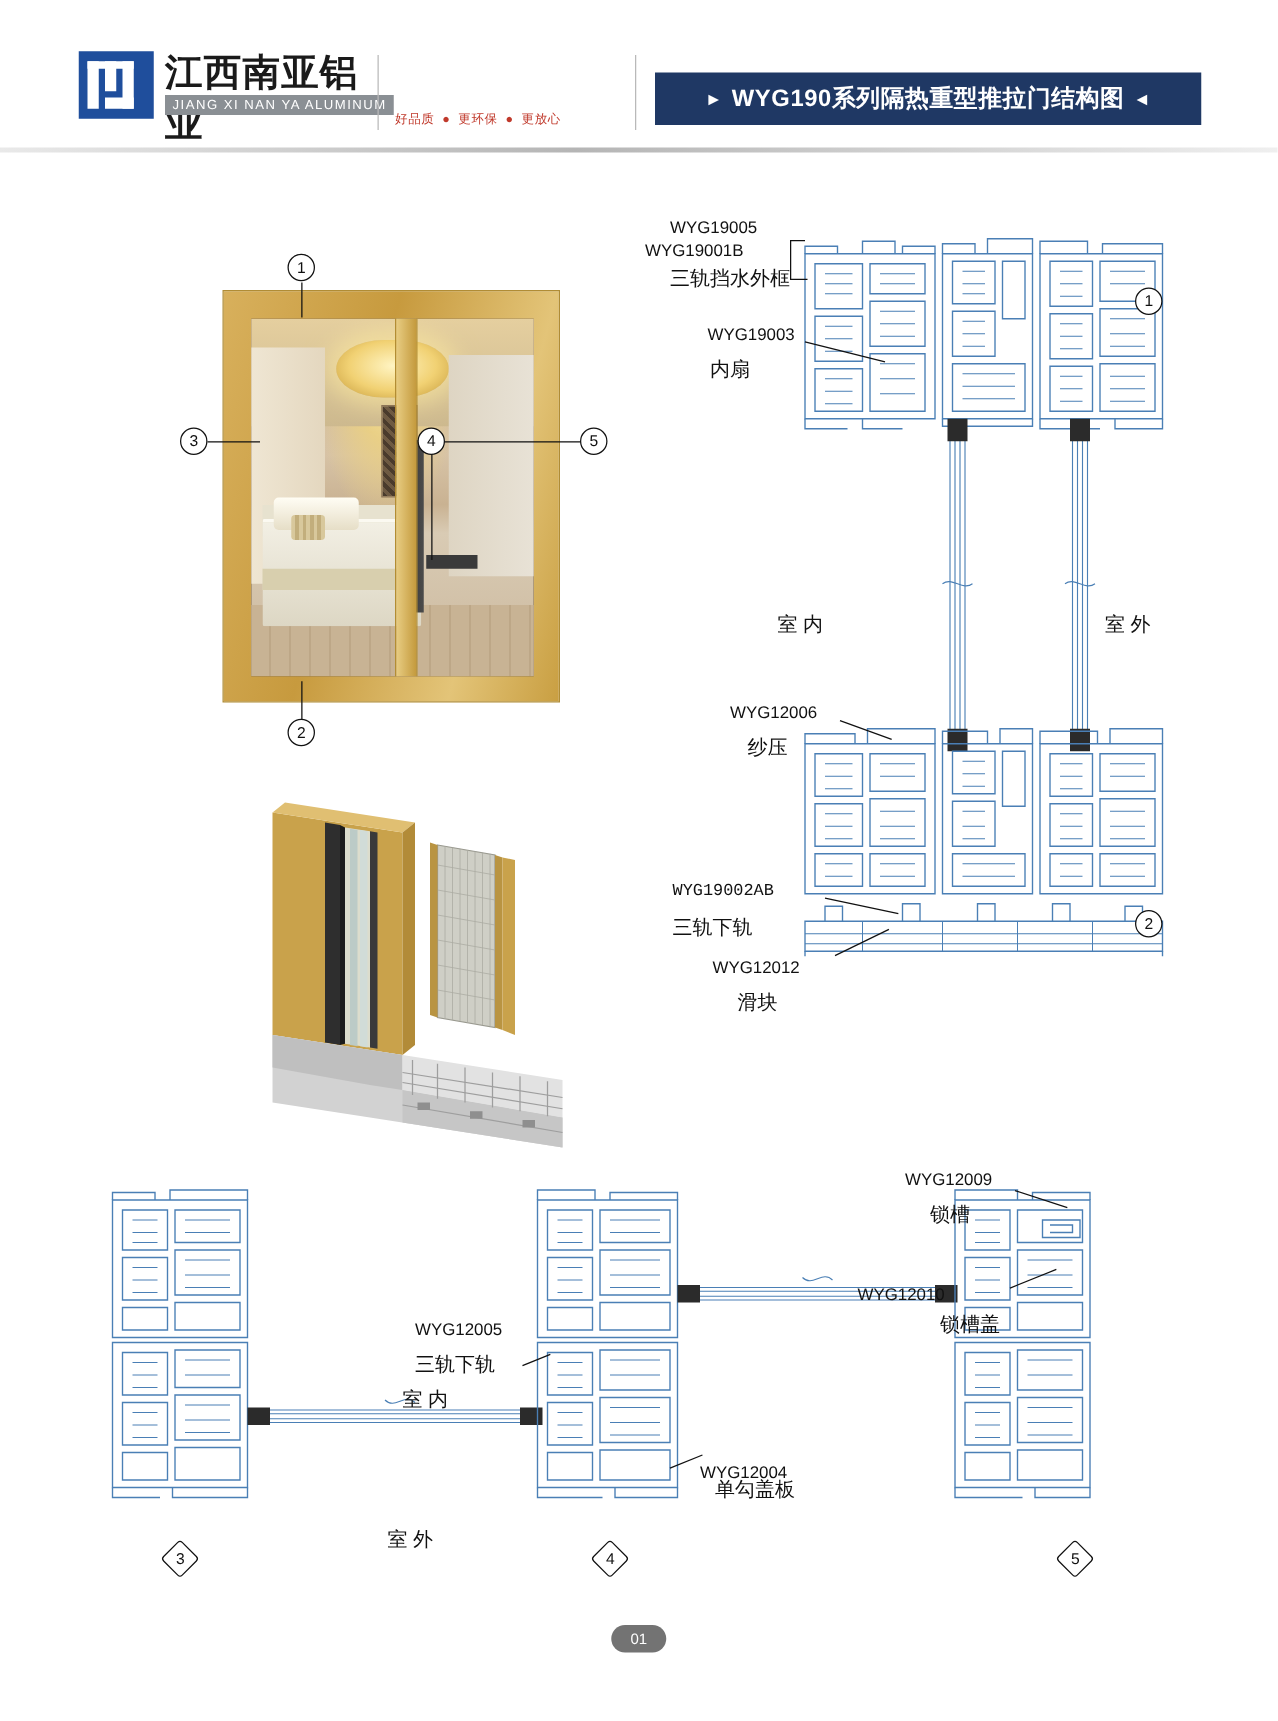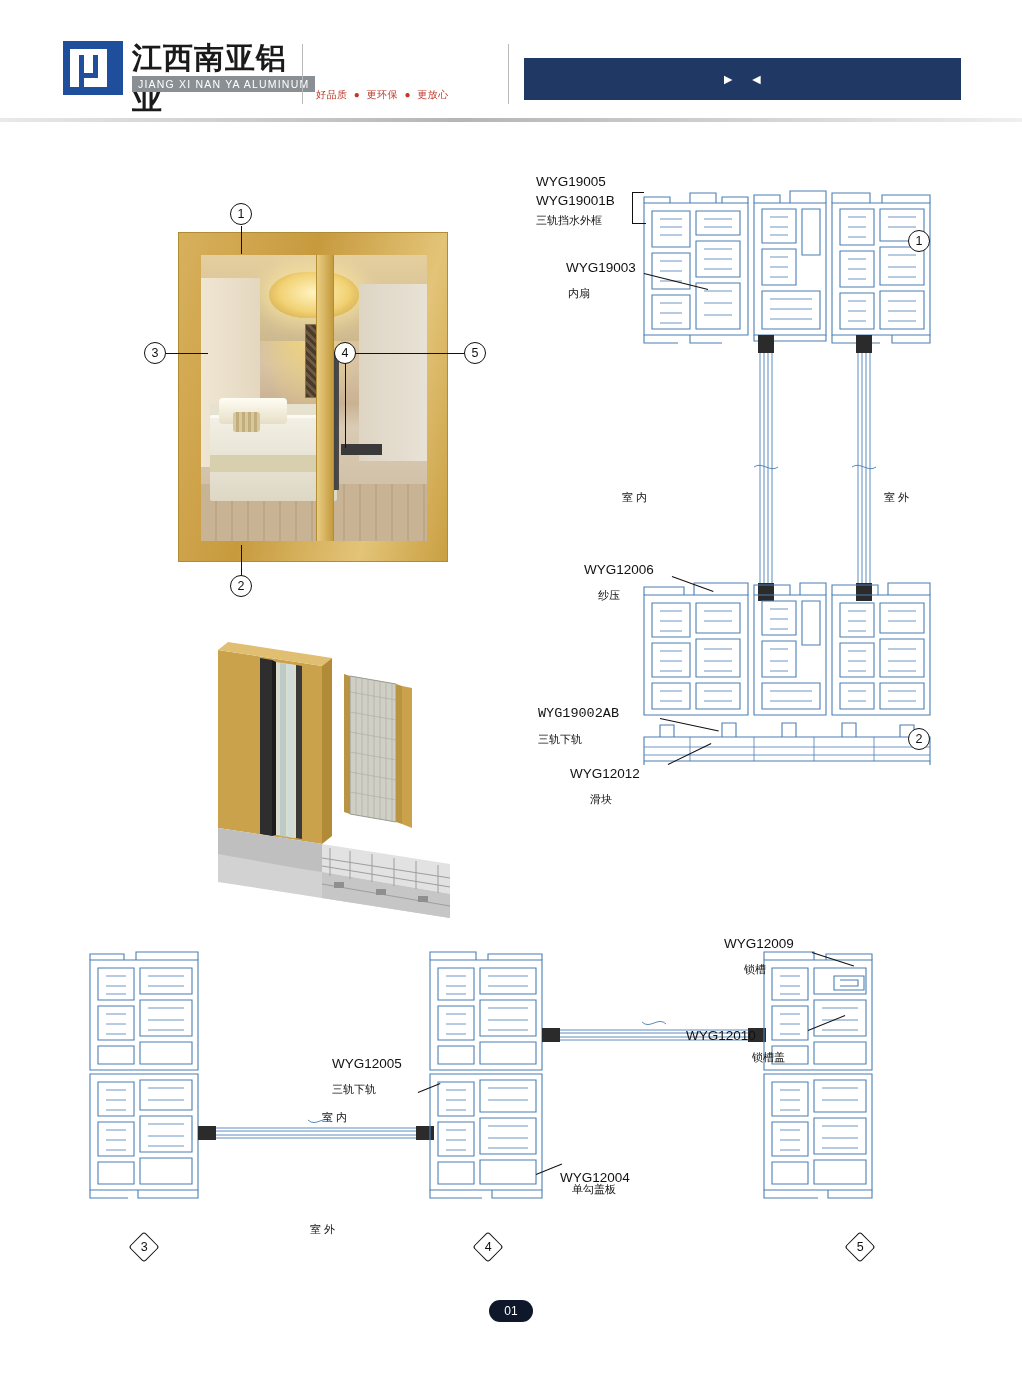--- a/index.html
+++ b/index.html
@@ -60,21 +60,21 @@
     position:absolute; left:0; top:118px; width:1022px; height:4px;
     background:linear-gradient(to right,#e9e9e9,#b5b5b5 45%,#cfcfcf 70%,#efefef);
   }
 
   
   .lbl {
     position:absolute;
     font-size:13.5px; color:#111; white-space:nowrap;
     font-family:"Liberation Sans", sans-serif;
   }
-  .lbl.cn { font-size:11px; }
+  .lbl.cn { font-size:16px; }
   .leader { position:absolute; background:#111; }
 
   
   .callout {
     position:absolute; width:22px; height:22px; border-radius:50%;
     border:1px solid #111; color:#111; font-size:12.5px;
     display:flex; align-items:center; justify-content:center;
     background:#fff;
   }
   .callout.diamond {
@@ -166,21 +166,21 @@
   }
 
   
   .corner-render {
     position:absolute; left:200px; top:632px; width:290px; height:290px;
   }
 
   
   .page-num {
     position:absolute; left:489px; top:1300px; width:44px; height:22px;
-    background:#0f172a; color:#fff; border-radius:11px;
+    background:#737373; color:#fff; border-radius:11px;
     font-size:12px; display:flex; align-items:center; justify-content:center;
   }
 
   
   svg .pl { fill:none; stroke:#4a7fb5; stroke-width:1.1; }
   svg .plt { fill:none; stroke:#4a7fb5; stroke-width:0.8; }
   svg .gl { fill:none; stroke:#4a7fb5; stroke-width:0.9; }
   svg .th { fill:#2b2b2b; }
 </style>
 </head>
@@ -210,20 +210,21 @@
   <div class="slogan">
     <span>好品质</span>
     <span class="dot">●</span>
     <span>更环保</span>
     <span class="dot">●</span>
     <span>更放心</span>
   </div>
 
   <div class="title-banner">
     <span class="arrow">►</span>
+    <span>WYG190系列隔热重型推拉门结构图</span>
     <span class="arrow">◄</span>
   </div>
 
   <div class="header-rule"></div>
 </div>
 
 <div class="photo-frame">
   <div class="photo-inner">
     <div class="room">
       <div class="ceiling"></div>
@@ -467,21 +468,21 @@
     <path d="M14,562 L300,562"></path>
       <path d="M14,570 L300,570"></path>
     <path d="M60,552 L60,576"></path>
       <path d="M124,552 L124,576"></path>
     <path d="M184,552 L184,576"></path>
       <path d="M244,552 L244,576"></path>
   </g>
 </svg>
 
 <div class="lbl" style="left:536px; top:174px;">WYG19005</div>
-<div class="lbl" style="left:536px; top:193px;">WYG19001B</div>
+<div class="lbl" style="left:516px; top:193px;">WYG19001B</div>
 <div class="lbl cn" style="left:536px; top:213px;">三轨挡水外框</div>
 <div class="leader" style="left:632px; top:192px; width:12px; height:1px;"></div>
 <div class="leader" style="left:632px; top:192px; width:1px; height:32px;"></div>
 <div class="leader" style="left:632px; top:223px; width:14px; height:1px;"></div>
 
 <div class="lbl" style="left:566px; top:260px;">WYG19003</div>
 <div class="lbl cn" style="left:568px; top:286px;">内扇</div>
 <div class="leader" style="left:644px; top:273px; width:66px; height:1px; transform:rotate(14deg); transform-origin:left center;"></div>
 
 <div class="lbl" style="left:584px; top:562px;">WYG12006</div>

